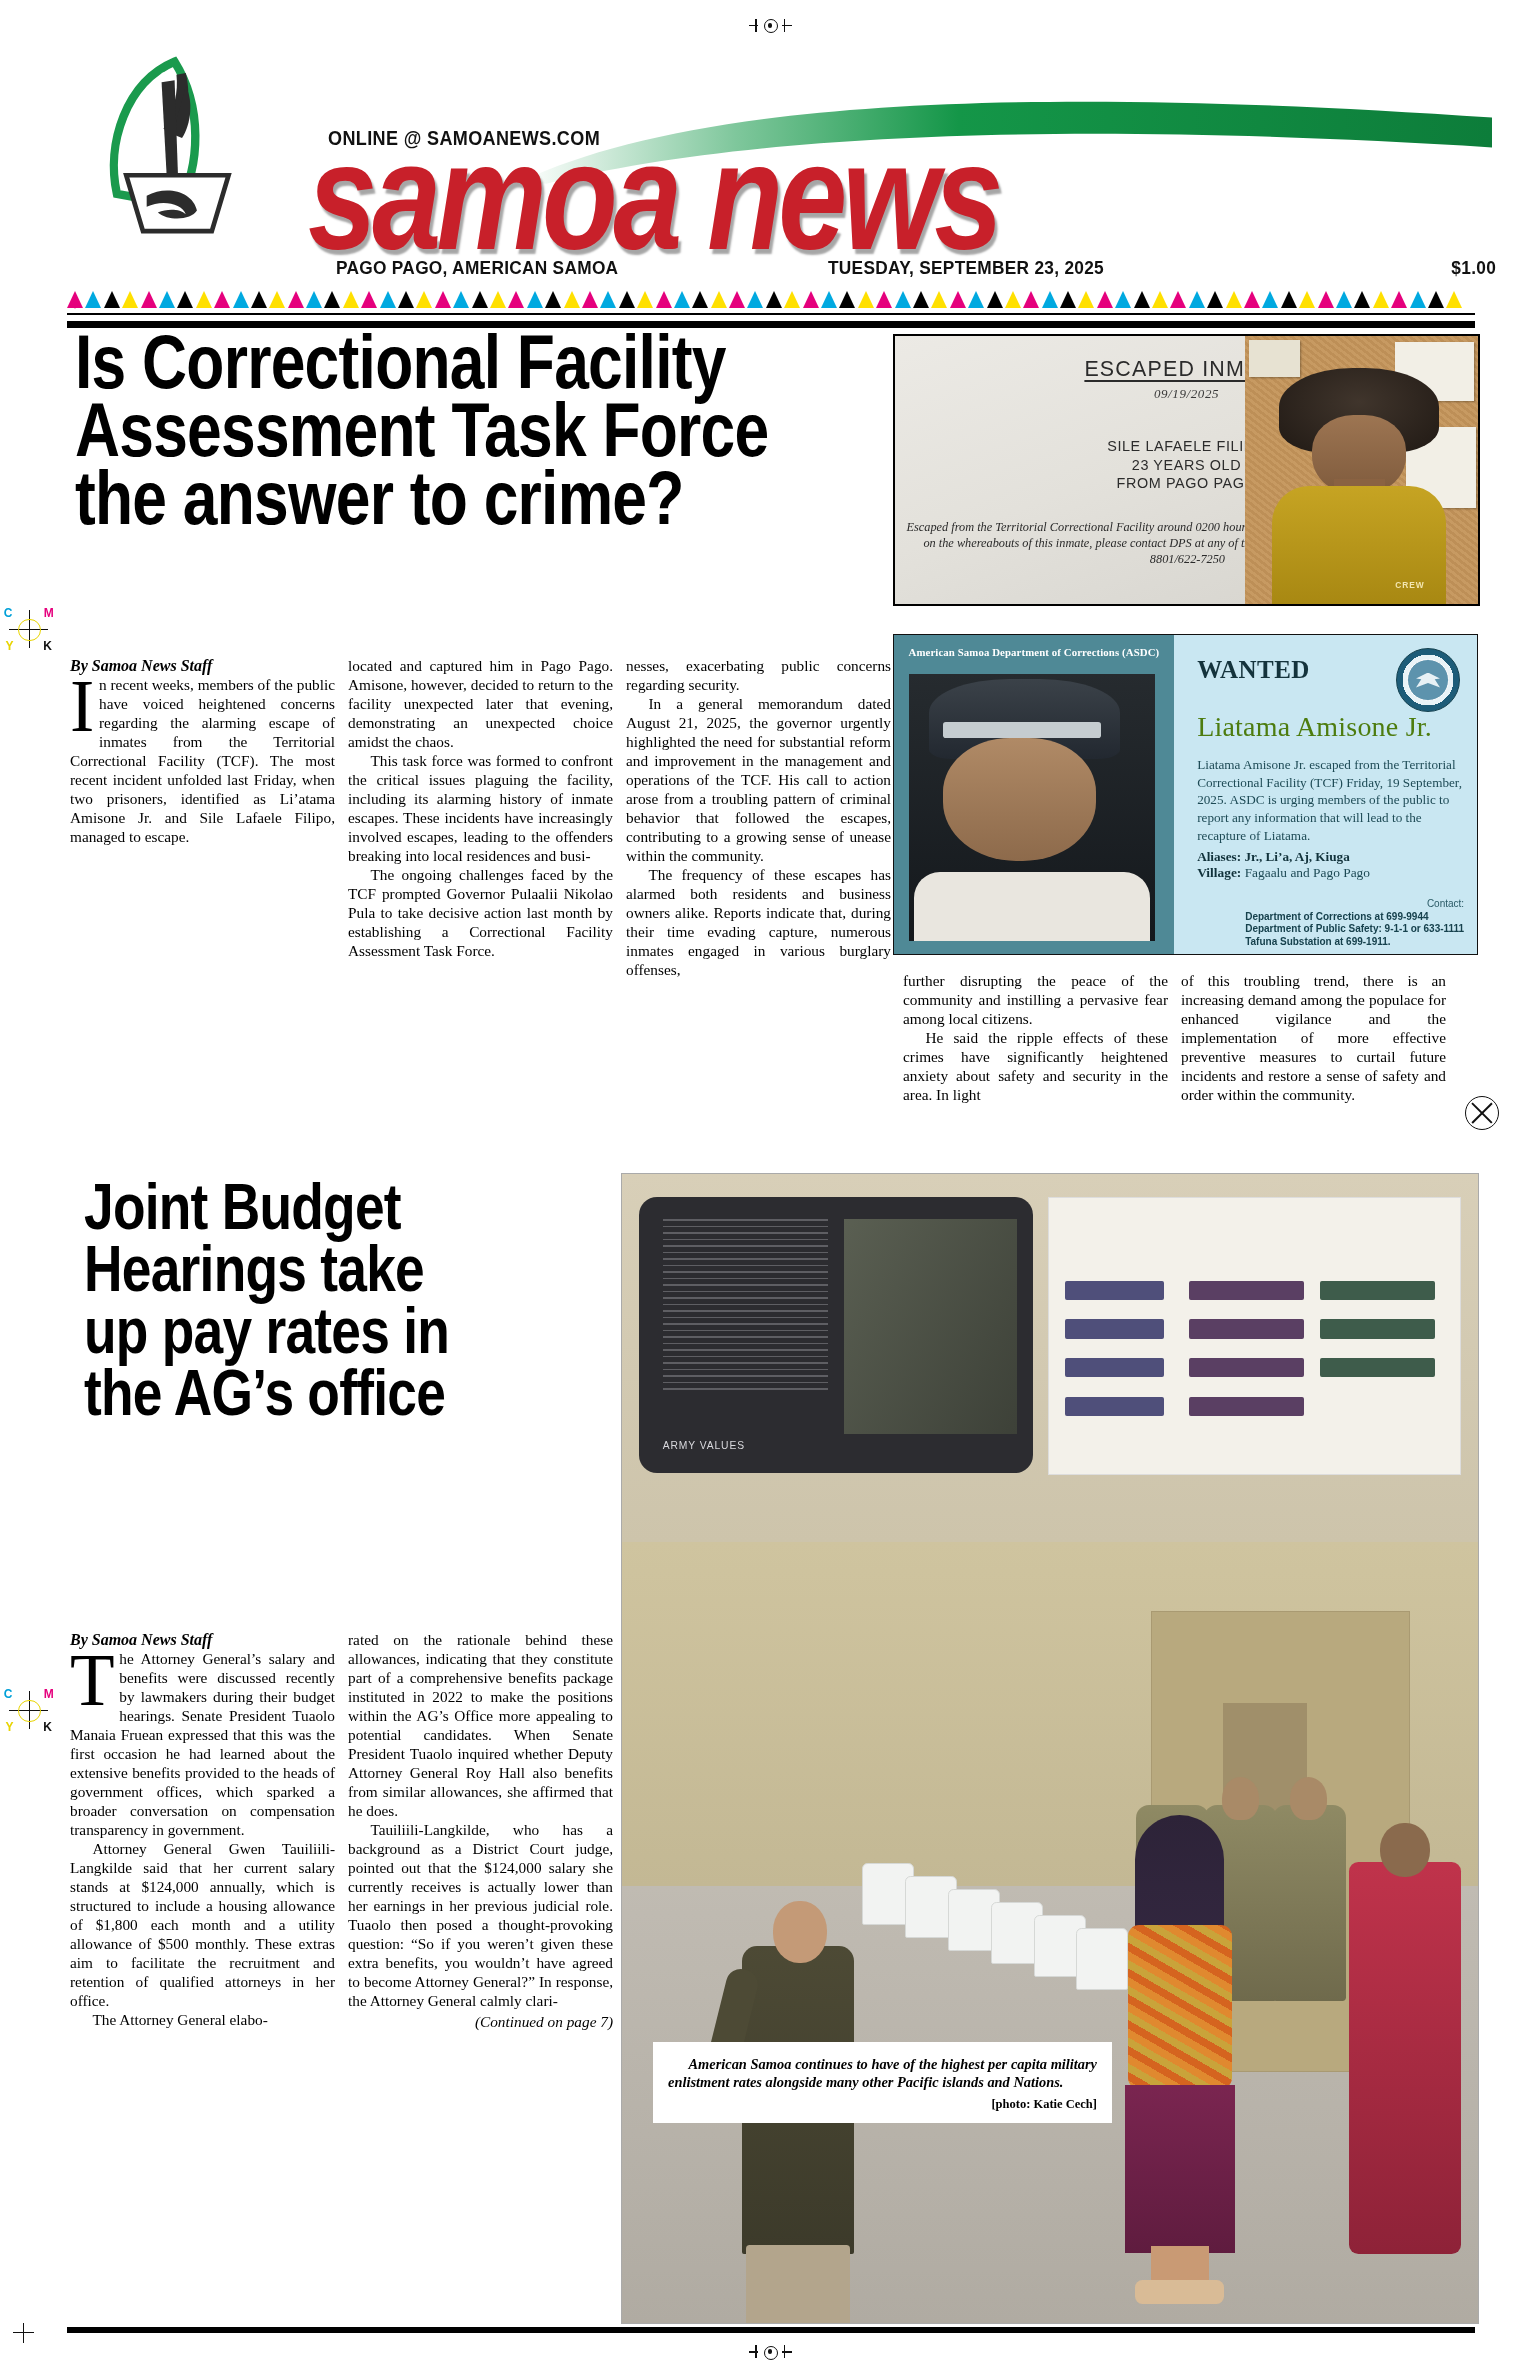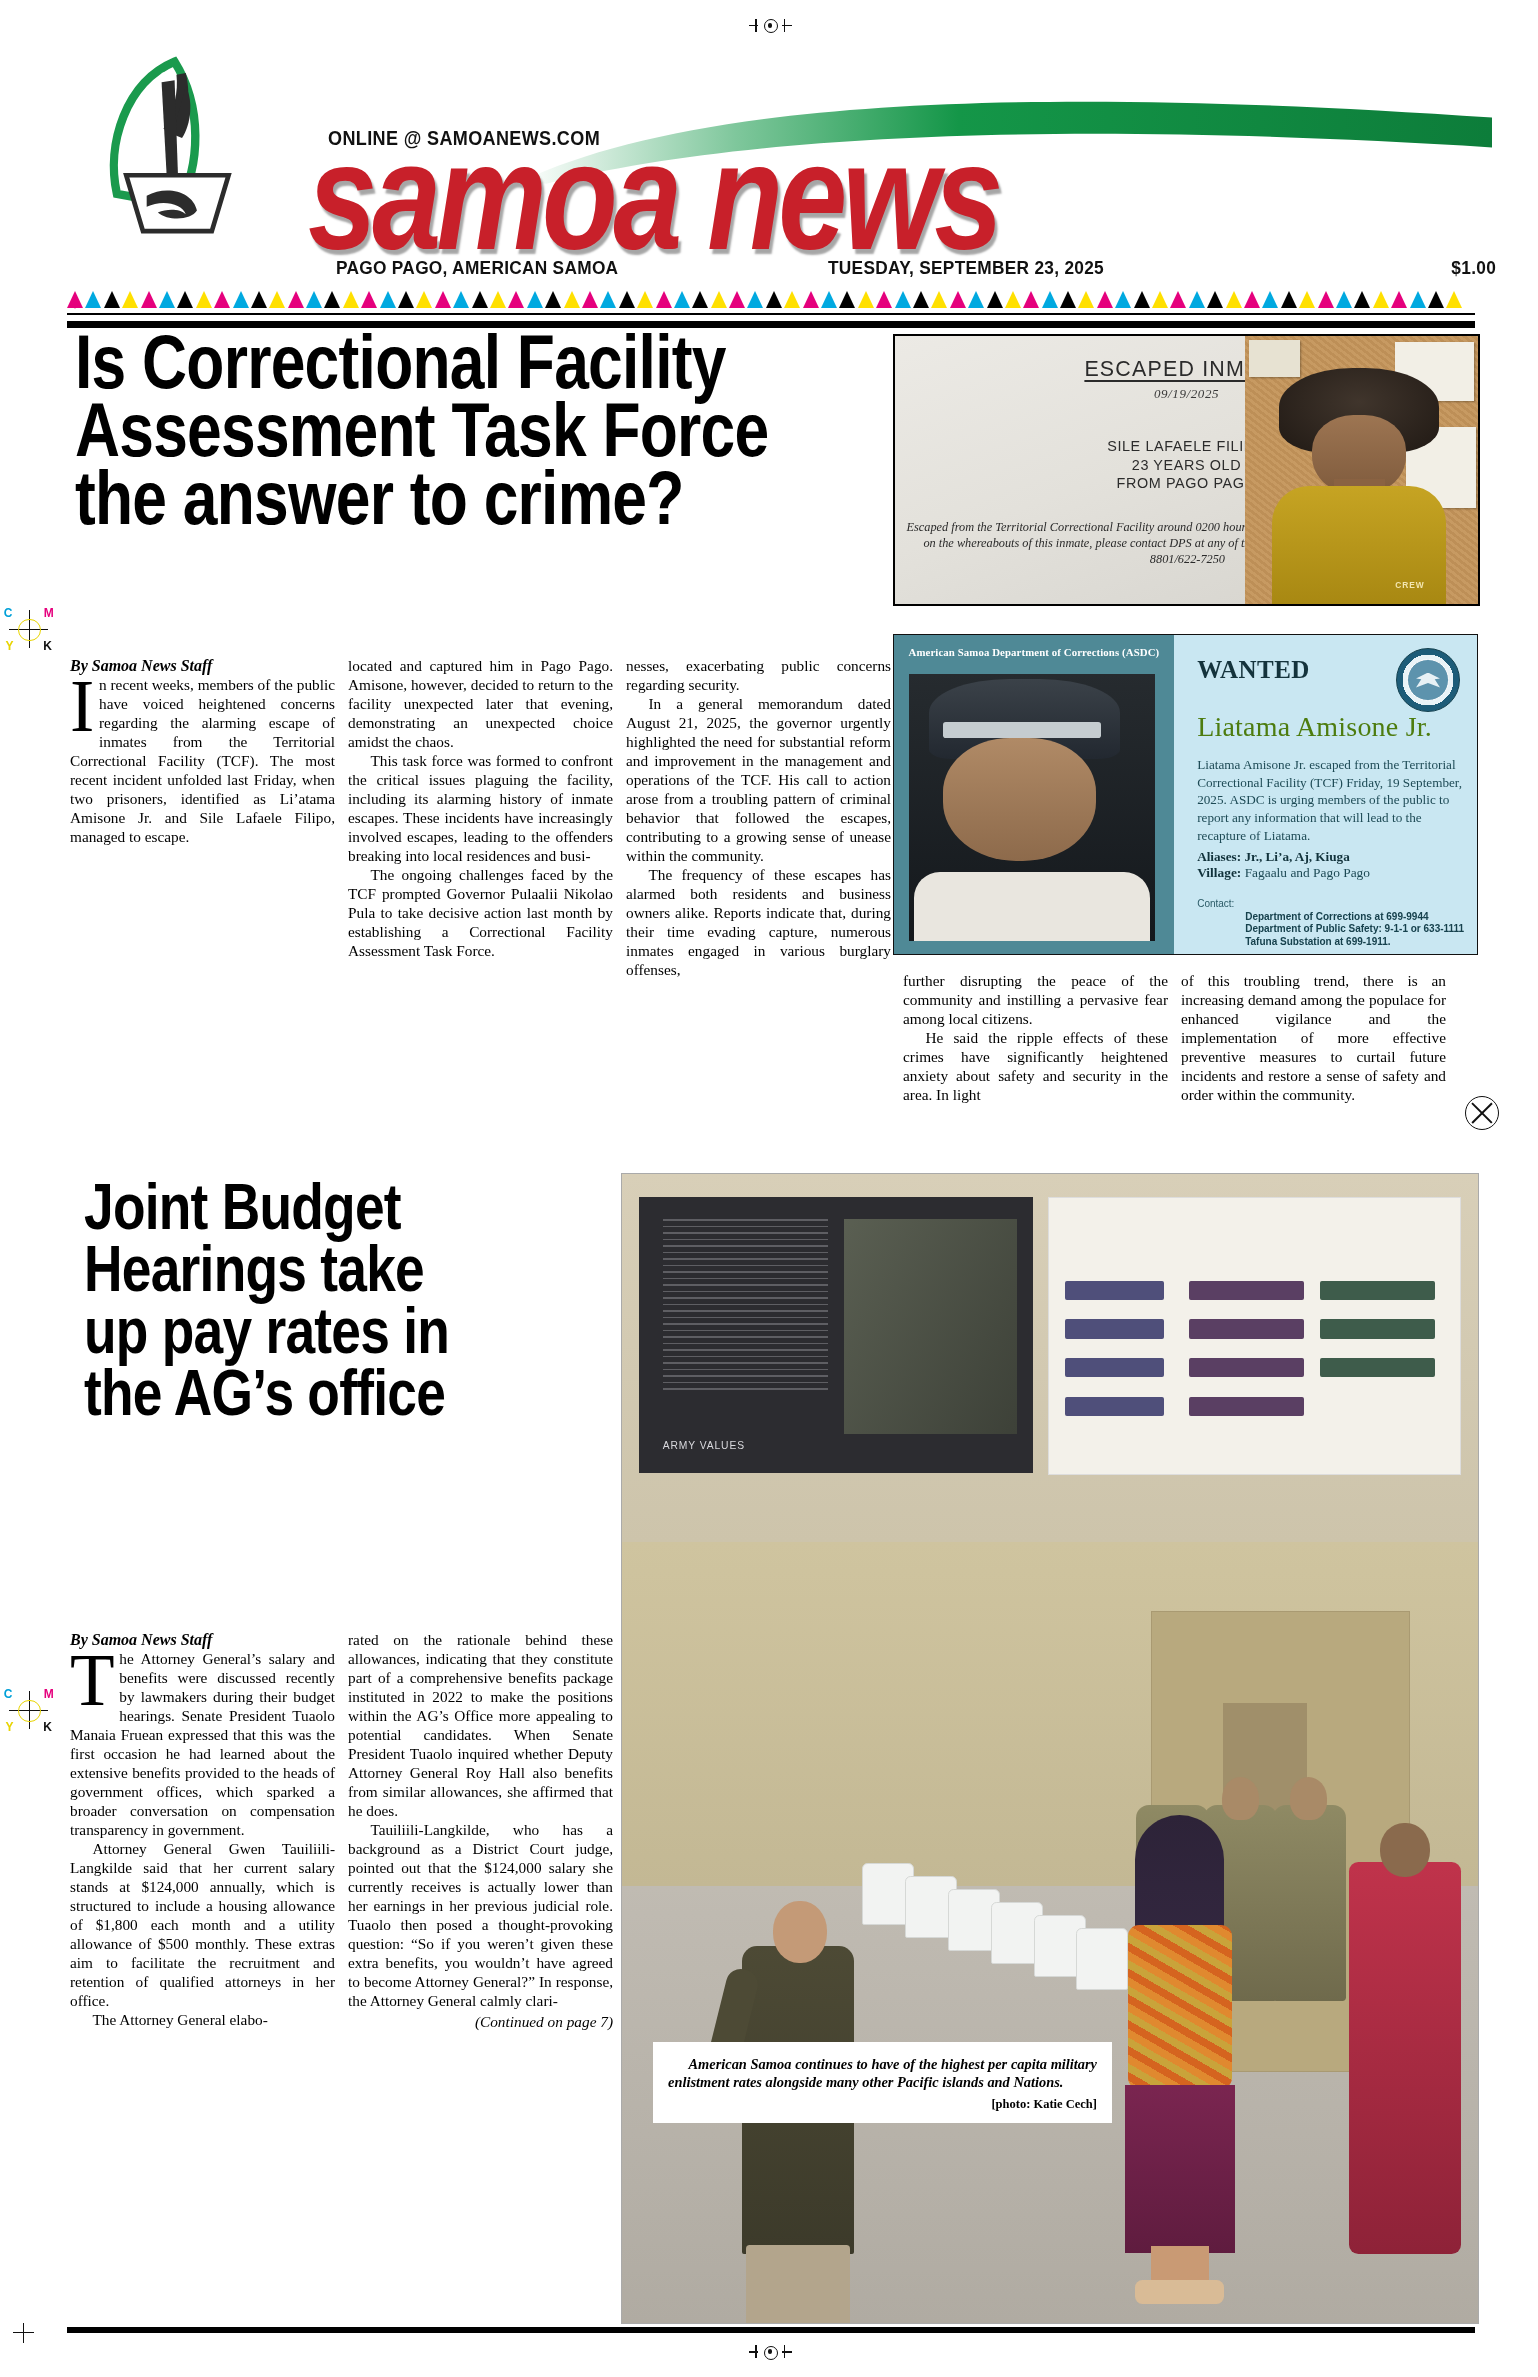--- a/index.html
+++ b/index.html
@@ -131,31 +131,31 @@
   #poster2 .name{position:absolute;left:52%;top:76px;font-family:"Liberation Serif",serif;
       font-size:28px;color:#4d7c0f;letter-spacing:0.2px;}
   #poster2 .desc{position:absolute;left:52%;right:13px;top:121px;font-family:"Liberation Serif",serif;
       font-size:13.2px;line-height:17.7px;color:#1d4a55;}
   #poster2 .aliases{font-weight:700;color:#11323b;}
   #poster2 .village{position:absolute;left:52%;top:230px;font-family:"Liberation Serif",serif;
       font-size:13.4px;color:#1d4a55;}
   #poster2 .village b{color:#10313a;}
   #poster2 .contact{position:absolute;left:52%;top:263px;font-family:"Liberation Sans",sans-serif;
       font-size:10px;line-height:12.5px;color:#16414d;}
-  #poster2 .contact .chead{font-weight:400;color:#2a5a66;}
+  #poster2 .contact .chead{font-weight:400;color:#2a5a66;text-align:right;}
   #poster2 .contact b{font-weight:700;margin-left:48px;}
 
   
   #photo2{position:absolute;left:621px;top:1173px;width:856px;height:1149px;overflow:hidden;
       background:#b9b4ac;border:0.9px solid #aaa;}
   .room-wall{position:absolute;left:0;top:0;width:100%;height:32%;background:linear-gradient(#d8cfb8,#cdc4ab);}
   .room-mid{position:absolute;left:0;top:32%;width:100%;height:30%;background:linear-gradient(#cfc49f,#c3b894);}
   .room-floor{position:absolute;left:0;top:62%;width:100%;height:38%;
       background:linear-gradient(#c0bbb2,#b0aba2);}
-  .banner{position:absolute;left:2%;top:2%;width:46%;height:24%;background:#2c2c30;}
+  .banner{position:absolute;left:2%;top:2%;width:46%;height:24%;background:#2c2c30;border-radius:18px;}
   .banner .bt{position:absolute;left:6%;top:8%;width:42%;height:64%;
       background:repeating-linear-gradient(#6f6f74 0 1.9px,transparent 1.9px 6.5px);opacity:.75;}
   .banner .bav{position:absolute;left:6%;bottom:8%;font-family:"Liberation Sans",sans-serif;
       font-size:10.3px;color:#d9d9dd;letter-spacing:0.9px;}
   .banner .bimg{position:absolute;right:4%;top:8%;width:44%;height:78%;
       background:linear-gradient(120deg,#5a5f52,#3d4138);}
   .chart{position:absolute;right:2%;top:2%;width:48%;height:24%;background:#f3f1ea;border:0.9px solid #ddd;}
   .chart .row{position:absolute;left:4%;height:7%;border-radius:1.9px;}
   .chart .c1{background:#4f4f7a;} .chart .c2{background:#5a3f63;} .chart .c3{background:#3e5c4b;}
   .doorway{position:absolute;right:8%;top:38%;width:30%;height:40%;background:#b8a97e;border:1.9px solid #a99a72;}

